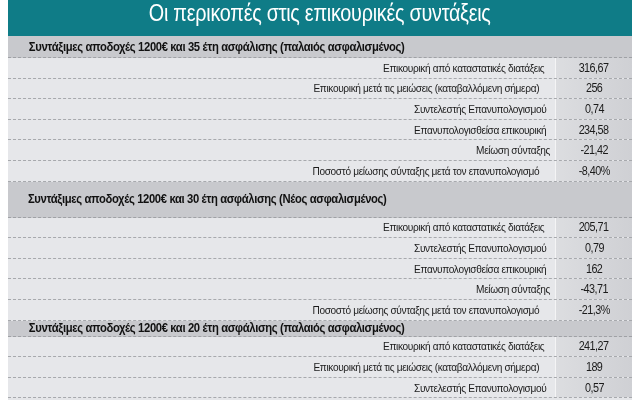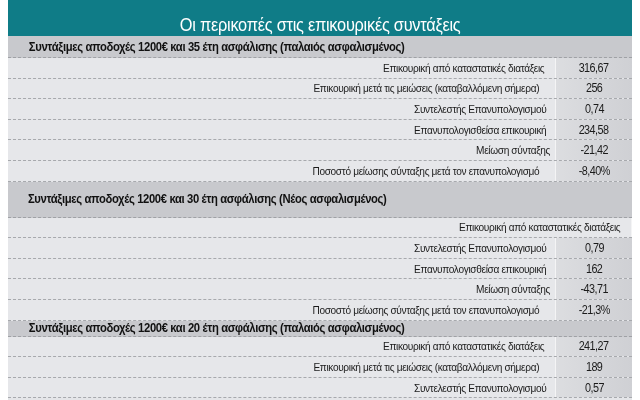--- a/index.html
+++ b/index.html
@@ -8,23 +8,23 @@
     background: #ffffff;
     font-family: "Liberation Sans", "DejaVu Sans", sans-serif;
     position: relative;
   }
   .frame {
     position: absolute; left: 8px; top: 0; width: 624px; height: 400px;
     background: #e4e5e8;
   }
   .title-bar {
     height: 36px; background: #0f7c87; color: #ffffff;
-    display: flex; align-items: flex-end; justify-content: center;
+    display: flex; align-items: flex-start; justify-content: center;
     font-family: "Liberation Sans Narrow", "Liberation Sans", sans-serif;
-    font-size: 19px; letter-spacing: -0.3px;
+    font-size: 23px; letter-spacing: -0.3px;
   }
   .title-bar span { transform: scaleX(0.86); display: inline-block; }
   .section-header {
     height: 22px; background: #c8c9cd;
     display: flex; align-items: center; 
     font-weight: bold; font-size: 12.5px; color: #111;
     border-bottom: 1px dashed #9fa1a5;
     box-sizing: border-box;
     letter-spacing: -0.4px;
   }
@@ -109,20 +109,23 @@
       </div>
   </div>
 
   <div class="section-header" style="height:36px">
     <span>Συντάξιμες αποδοχές 1200€ και 30 έτη ασφάλισης (Νέος ασφαλισμένος)</span>
   </div>
   <div class="row">
     <div class="label">
         <span>Επικουρική από καταστατικές διατάξεις</span>
       </div>
+    <div class="value">
+        <span>205,71</span>
+      </div>
   </div>
   <div class="row">
     <div class="label">
         <span>Συντελεστής Επανυπολογισμού</span>
       </div>
     <div class="value">
         <span>0,79</span>
       </div>
   </div>
   <div class="row">

